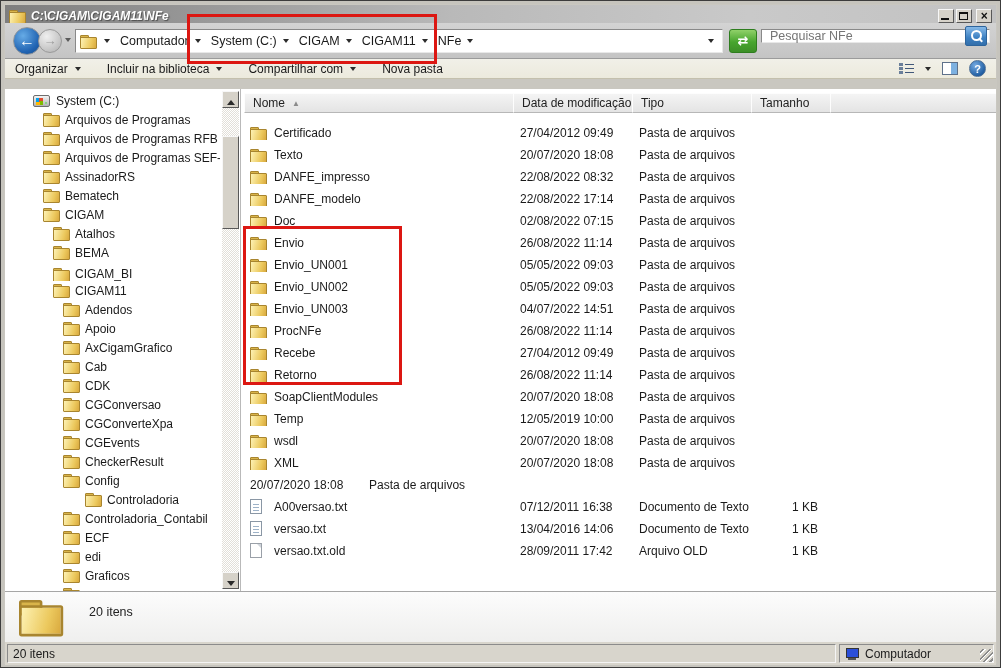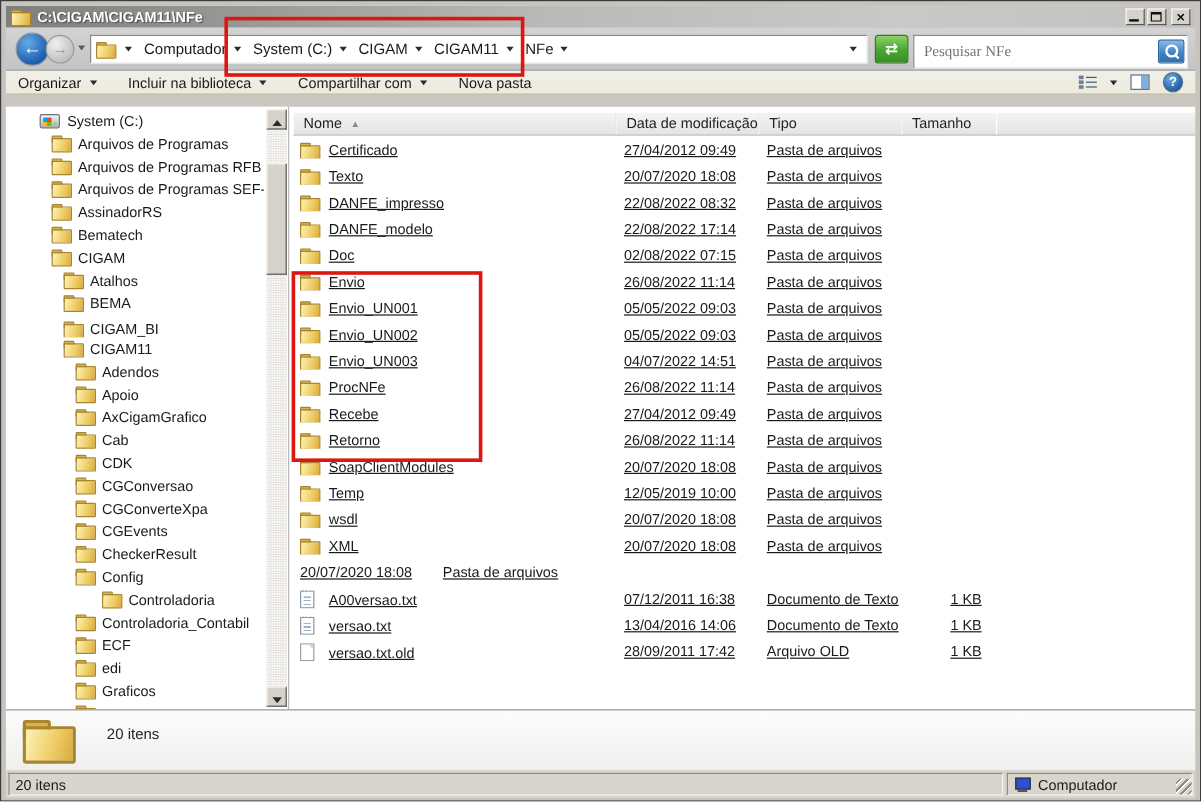--- a/index.html
+++ b/index.html
@@ -4,21 +4,21 @@
 <style>
   html,body{margin:0;padding:0;width:1001px;height:668px;overflow:hidden;
     font-family:"Liberation Sans","DejaVu Sans",sans-serif;font-size:12px;color:#1a1a1a;}
   *{box-sizing:border-box;}
   #window{position:relative;width:1001px;height:668px;background:#c9c7c0;
     border:1px solid #3c3c3c;box-shadow:inset 0 0 0 3px #c6c4bd;}
 
   
   #titlebar{position:absolute;left:4px;top:4px;right:4px;height:18px;
     background:linear-gradient(to right,#7e7e7e,#b9b9b9 45%,#c9c9c9 75%,#c2c2c2);
-    display:flex;align-items:center;padding:0 4px;}
+    display:flex;align-items:flex-end;padding:0 4px;font-style:italic;}
   #title-text{color:#fff;font-weight:bold;font-size:12px;margin-left:6px;
     text-shadow:1px 1px 1px #4e4e4e;white-space:nowrap;}
   #caption-buttons{margin-left:auto;display:flex;gap:2px;align-items:center;}
   .capbtn{width:16px;height:14px;background:#d6d2c9;position:relative;
     border:1px solid;border-color:#f7f7f7 #585858 #585858 #f7f7f7;}
   .capbtn.close{margin-left:2px;}
   .glyph-min{position:absolute;left:2px;bottom:2px;width:8px;height:2px;background:#111;}
   .glyph-max{position:absolute;left:2px;top:2px;width:9px;height:8px;border:1px solid #111;border-top-width:2px;}
   .glyph-close{position:absolute;left:0;top:-1px;width:100%;text-align:center;
     font-weight:bold;font-size:12px;line-height:14px;color:#111;}
@@ -39,23 +39,23 @@
   #breadcrumb-bar{position:absolute;left:70px;top:6px;width:648px;height:24px;background:#fff;
     border:1px solid;border-color:#898989 #e8e8e8 #e8e8e8 #898989;
     display:flex;align-items:center;padding:0 4px;white-space:nowrap;}
   #breadcrumb-items{display:flex;align-items:center;}
   .crumb{margin:0 4px 0 8px;font-size:12.5px;}
   .crumb-sep{margin:0 2px;}
   #breadcrumb-dd{margin-left:auto;margin-right:4px;}
   .refresh-btn{position:absolute;left:724px;top:6px;width:28px;height:24px;border-radius:3px;
     background:linear-gradient(#90d169,#47a52e 55%,#3c8f27);border:1px solid #2e7d1e;
     color:#fff;font-weight:bold;font-size:13px;line-height:22px;text-align:center;}
-  #searchbox{position:absolute;left:756px;top:6px;right:6px;height:28px;background:#fff;
+  #searchbox{position:absolute;left:756px;top:6px;right:6px;height:14px;background:#fff;
     border:1px solid;border-color:#898989 #e8e8e8 #e8e8e8 #898989;
-    display:flex;align-items:center;padding:0 2px 0 6px;font-family:Liberation Serif, serif;}
+    display:flex;align-items:center;padding:0 2px 0 6px;}
   #search-input{flex:1;border:none;outline:none;background:transparent;
     font-family:inherit;font-size:12.5px;color:#6b6b6b;}
   .search-btn{width:22px;height:20px;border-radius:2px;position:relative;
     background:linear-gradient(#86b9e8,#3c80c2 60%,#336fab);border:1px solid #2d649c;}
   .search-btn::before{content:"";position:absolute;left:5px;top:3px;width:7px;height:7px;
     border:2px solid #fff;border-radius:50%;}
   .search-btn::after{content:"";position:absolute;left:12px;top:12px;width:5px;height:2px;
     background:#fff;transform:rotate(45deg);}
 
   
@@ -97,21 +97,21 @@
 
   
   #filelist{position:absolute;left:237px;top:0;right:0;height:502px;overflow:hidden;}
   #colheader{position:absolute;left:2px;top:4px;right:0;height:20px;display:flex;}
   .hcell{height:20px;background:linear-gradient(#f4f4f4,#e4e4e4);
     border:1px solid;border-color:#fdfdfd #b7b7b7 #b7b7b7 #fdfdfd;
     display:flex;align-items:center;padding:0 8px;font-size:12px;color:#222;
     margin-right:-1px;white-space:nowrap;}
   .hsort{font-size:8px;color:#8b8b8b;margin-left:7px;}
   #rows{position:absolute;left:2px;top:29px;right:0;bottom:0;}
-  .frow{height:22px;display:flex;align-items:flex-start;text-decoration:underline;}
+  .frow{height:22px;display:flex;align-items:flex-end;}
   .c-name{width:270px;display:flex;align-items:center;gap:6px;padding-left:6px;overflow:hidden;white-space:nowrap;}
   .c-date{width:120px;padding-left:6px;}
   .c-type{width:120px;padding-left:5px;}
   .c-size{width:80px;text-align:right;padding-right:16px;}
 
   
   .fic{width:18px;display:flex;justify-content:flex-start;flex:none;}
   .icon-folder{position:relative;width:16px;height:13px;flex:none;}
   .icon-folder::before{content:"";position:absolute;left:0;top:0;width:7px;height:4px;
     background:#d9b44a;border:1px solid #a8852f;border-radius:1px 1px 0 0;}

